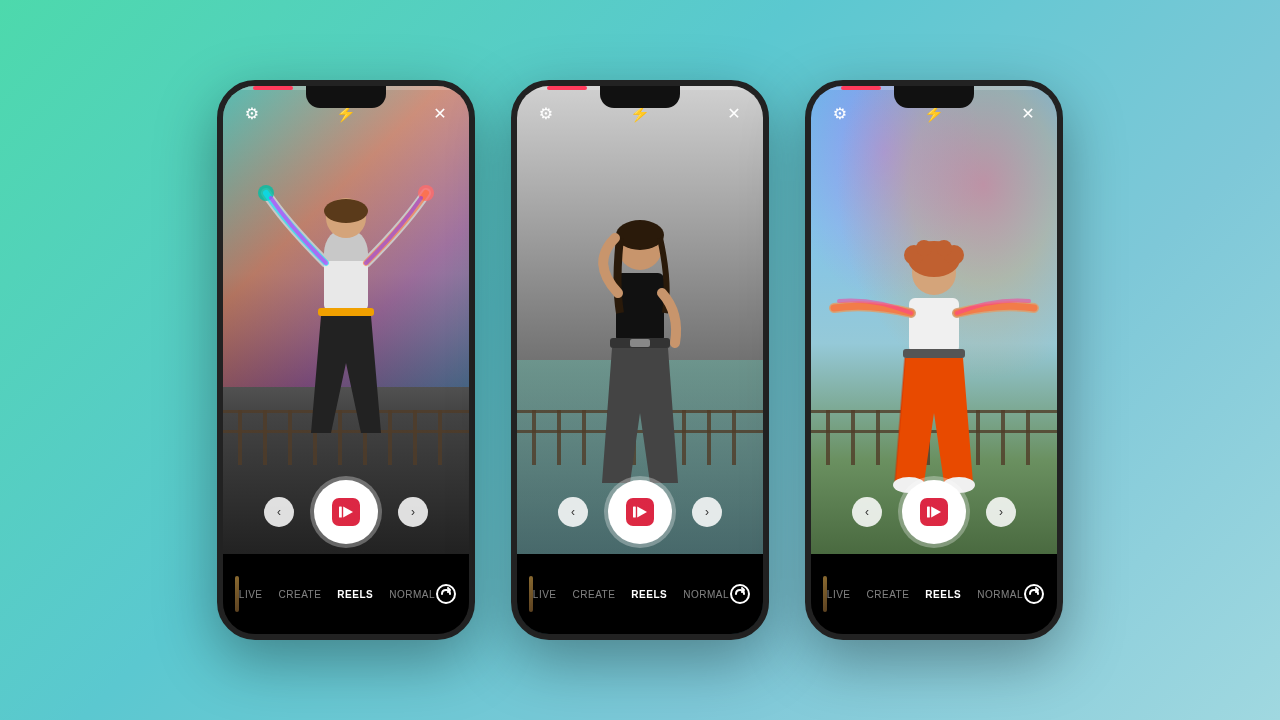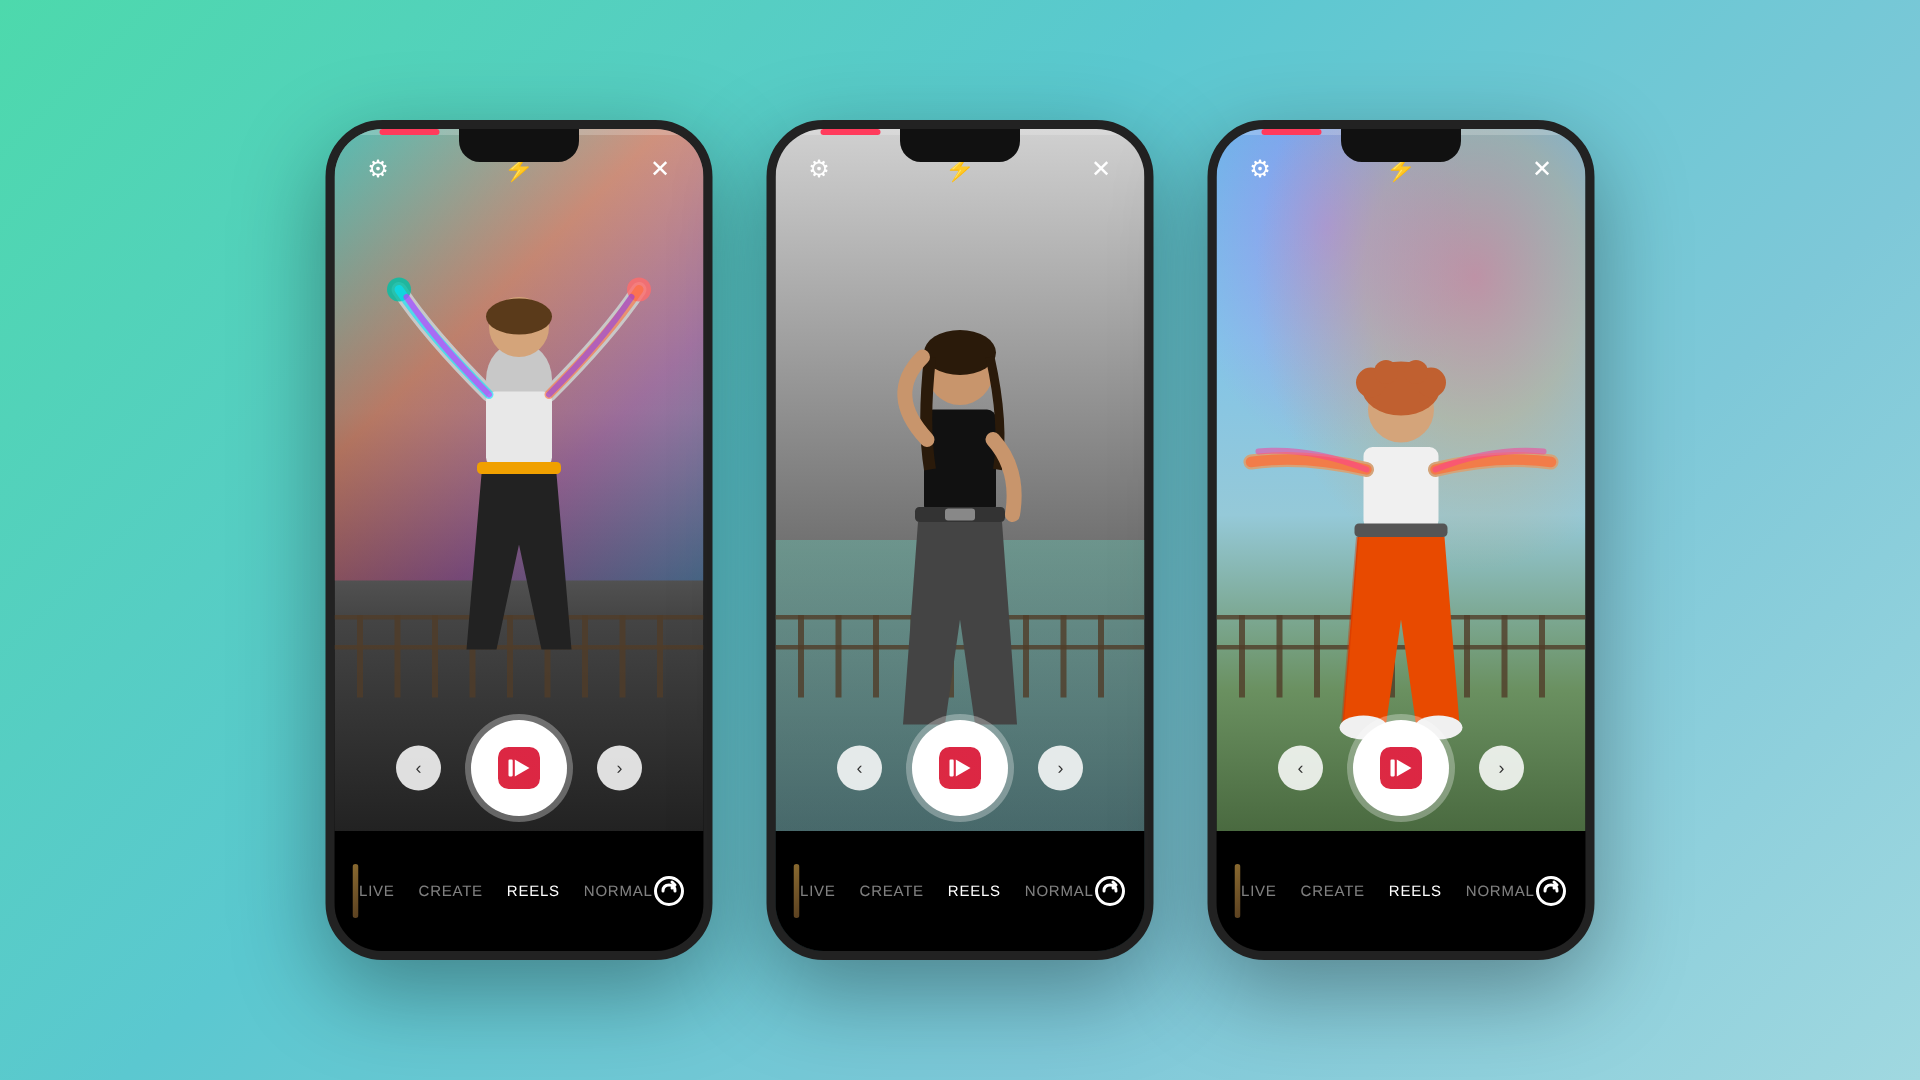--- a/index.html
+++ b/index.html
@@ -119,21 +119,21 @@
 
     .mode-label {
       font-size: 10px;
       color: rgba(255,255,255,0.5);
       letter-spacing: 0.5px;
       text-transform: uppercase;
     }
 
     .mode-label.active {
       color: white;
-      font-weight: 400;
+      font-weight: 700;
       text-align: right;
     }
 
     .camera-flip-btn {
       width: 30px;
       height: 30px;
       display: flex;
       align-items: center;
       justify-content: center;
       color: white;

